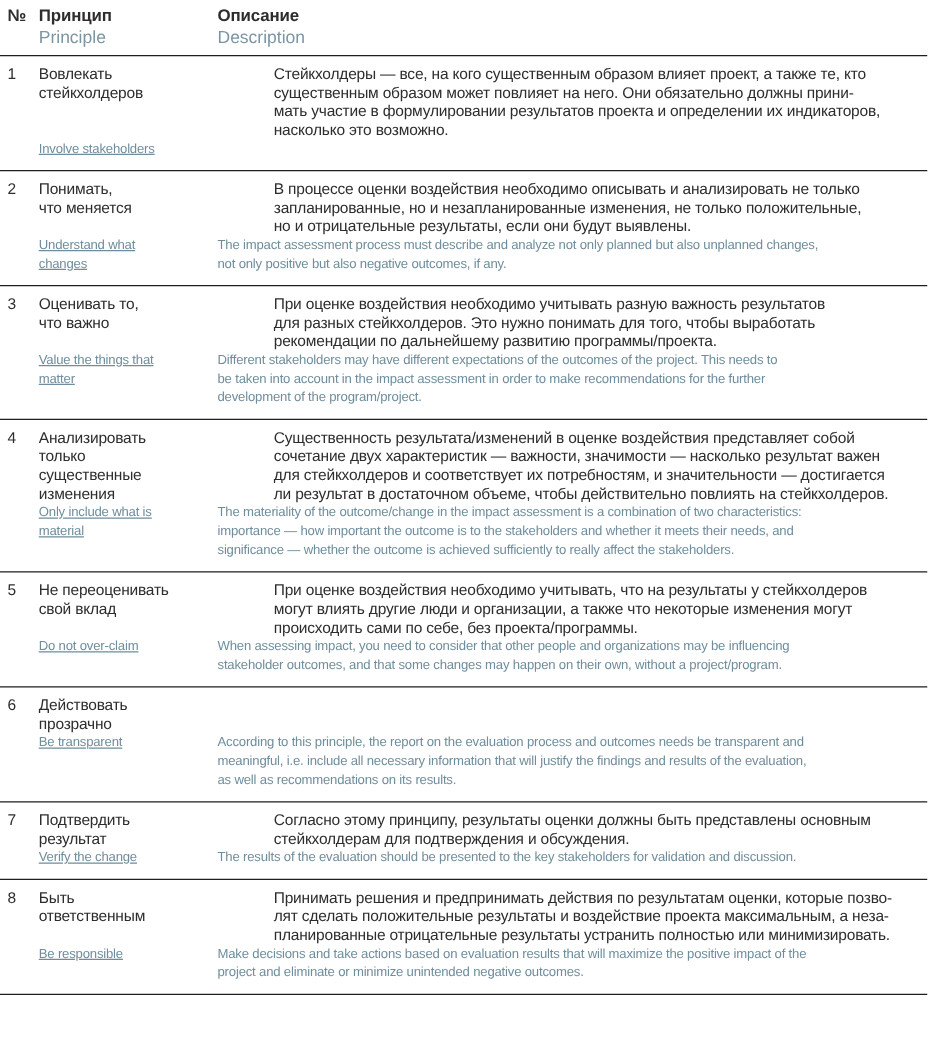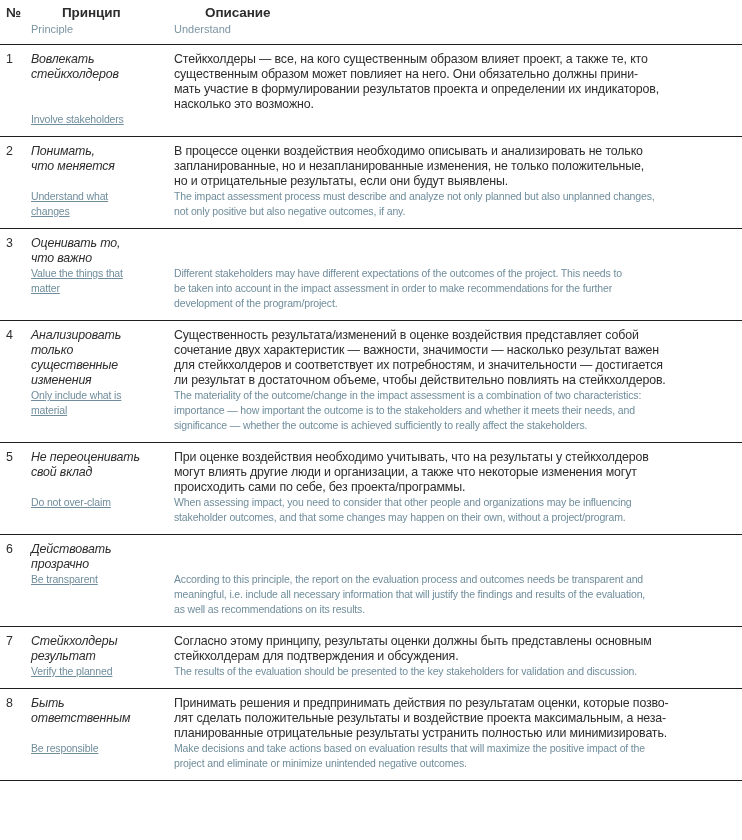--- a/index.html
+++ b/index.html
@@ -27,24 +27,23 @@
   .h-num {
     font-size: 13.5px;
     font-weight: bold;
     line-height: 16px;
   }
   .h-ru {
     font-size: 13.5px;
     font-weight: bold;
     line-height: 16px;
     letter-spacing: -0.1px;
-    margin-left: 31px;
   }
   .h-en {
-    font-size: 11px;
+    font-size: 14px;
     color: #7b95a3;
     line-height: 15px;
     margin-top: 1px;
   }
   .row {
     display: grid;
     grid-template-columns: 25px 143px 1fr;
     grid-template-rows: auto auto;
     border-top: 1px solid #1f1f1f;
     padding: 7px 4px 9px 6px;
@@ -53,25 +52,25 @@
   .num {
     grid-column: 1;
     grid-row: 1;
     font-size: 12.6px;
     line-height: 15px;
   }
   .p-ru {
     grid-column: 2;
     grid-row: 1;
     padding-right: 8px;
-    font-style: italic;
   }
   .d-ru {
     grid-column: 3;
     grid-row: 1;
+    margin-left: 45px;
   }
   .p-en {
     grid-column: 2;
     grid-row: 2;
     padding-right: 6px;
     text-decoration: underline;
   }
   .d-en {
     grid-column: 3;
     grid-row: 2;
@@ -97,21 +96,21 @@
 <div class="table">
 
   <div class="thead">
     <div class="h-num">№</div>
     <div>
       <div class="h-ru">Принцип</div>
       <div class="h-en">Principle</div>
     </div>
     <div>
       <div class="h-ru">Описание</div>
-      <div class="h-en">Understand</div>
+      <div class="h-en">Description</div>
     </div>
   </div>
 
   <div class="row">
     <div class="num ru">1</div>
     <div class="p-ru ru">Вовлекать
 стейкхолдеров</div>
     <div class="d-ru ru">Стейкхолдеры — все, на кого существенным образом влияет проект, а также те, кто
 существенным образом может повлияет на него. Они обязательно должны прини-
 мать участие в формулировании результатов проекта и определении их индикаторов,
@@ -129,20 +128,23 @@
     <div class="p-en en">Understand what
 changes</div>
     <div class="d-en en">The impact assessment process must describe and analyze not only planned but also unplanned changes,
 not only positive but also negative outcomes, if any.</div>
   </div>
 
   <div class="row">
     <div class="num ru">3</div>
     <div class="p-ru ru">Оценивать то,
 что важно</div>
+    <div class="d-ru ru">При оценке воздействия необходимо учитывать разную важность результатов
+для разных стейкхолдеров. Это нужно понимать для того, чтобы выработать
+рекомендации по дальнейшему развитию программы/проекта.</div>
     <div class="p-en en">Value the things that
 matter</div>
     <div class="d-en en">Different stakeholders may have different expectations of the outcomes of the project. This needs to
 be taken into account in the impact assessment in order to make recommendations for the further
 development of the program/project.</div>
   </div>
 
   <div class="row">
     <div class="num ru">4</div>
     <div class="p-ru ru">Анализировать
@@ -177,25 +179,25 @@
     <div class="p-ru ru">Действовать
 прозрачно</div>
     <div class="p-en en">Be transparent</div>
     <div class="d-en en">According to this principle, the report on the evaluation process and outcomes needs be transparent and
 meaningful, i.e. include all necessary information that will justify the findings and results of the evaluation,
 as well as recommendations on its results.</div>
   </div>
 
   <div class="row">
     <div class="num ru">7</div>
-    <div class="p-ru ru">Стейкхолдеры
+    <div class="p-ru ru">Подтвердить
 результат</div>
     <div class="d-ru ru">Согласно этому принципу, результаты оценки должны быть представлены основным
 стейкхолдерам для подтверждения и обсуждения.</div>
-    <div class="p-en en">Verify the planned</div>
+    <div class="p-en en">Verify the change</div>
     <div class="d-en en">The results of the evaluation should be presented to the key stakeholders for validation and discussion.</div>
   </div>
 
   <div class="row">
     <div class="num ru">8</div>
     <div class="p-ru ru">Быть
 ответственным</div>
     <div class="d-ru ru">Принимать решения и предпринимать действия по результатам оценки, которые позво-
 лят сделать положительные результаты и воздействие проекта максимальным, а неза-
 планированные отрицательные результаты устранить полностью или минимизировать.</div>

